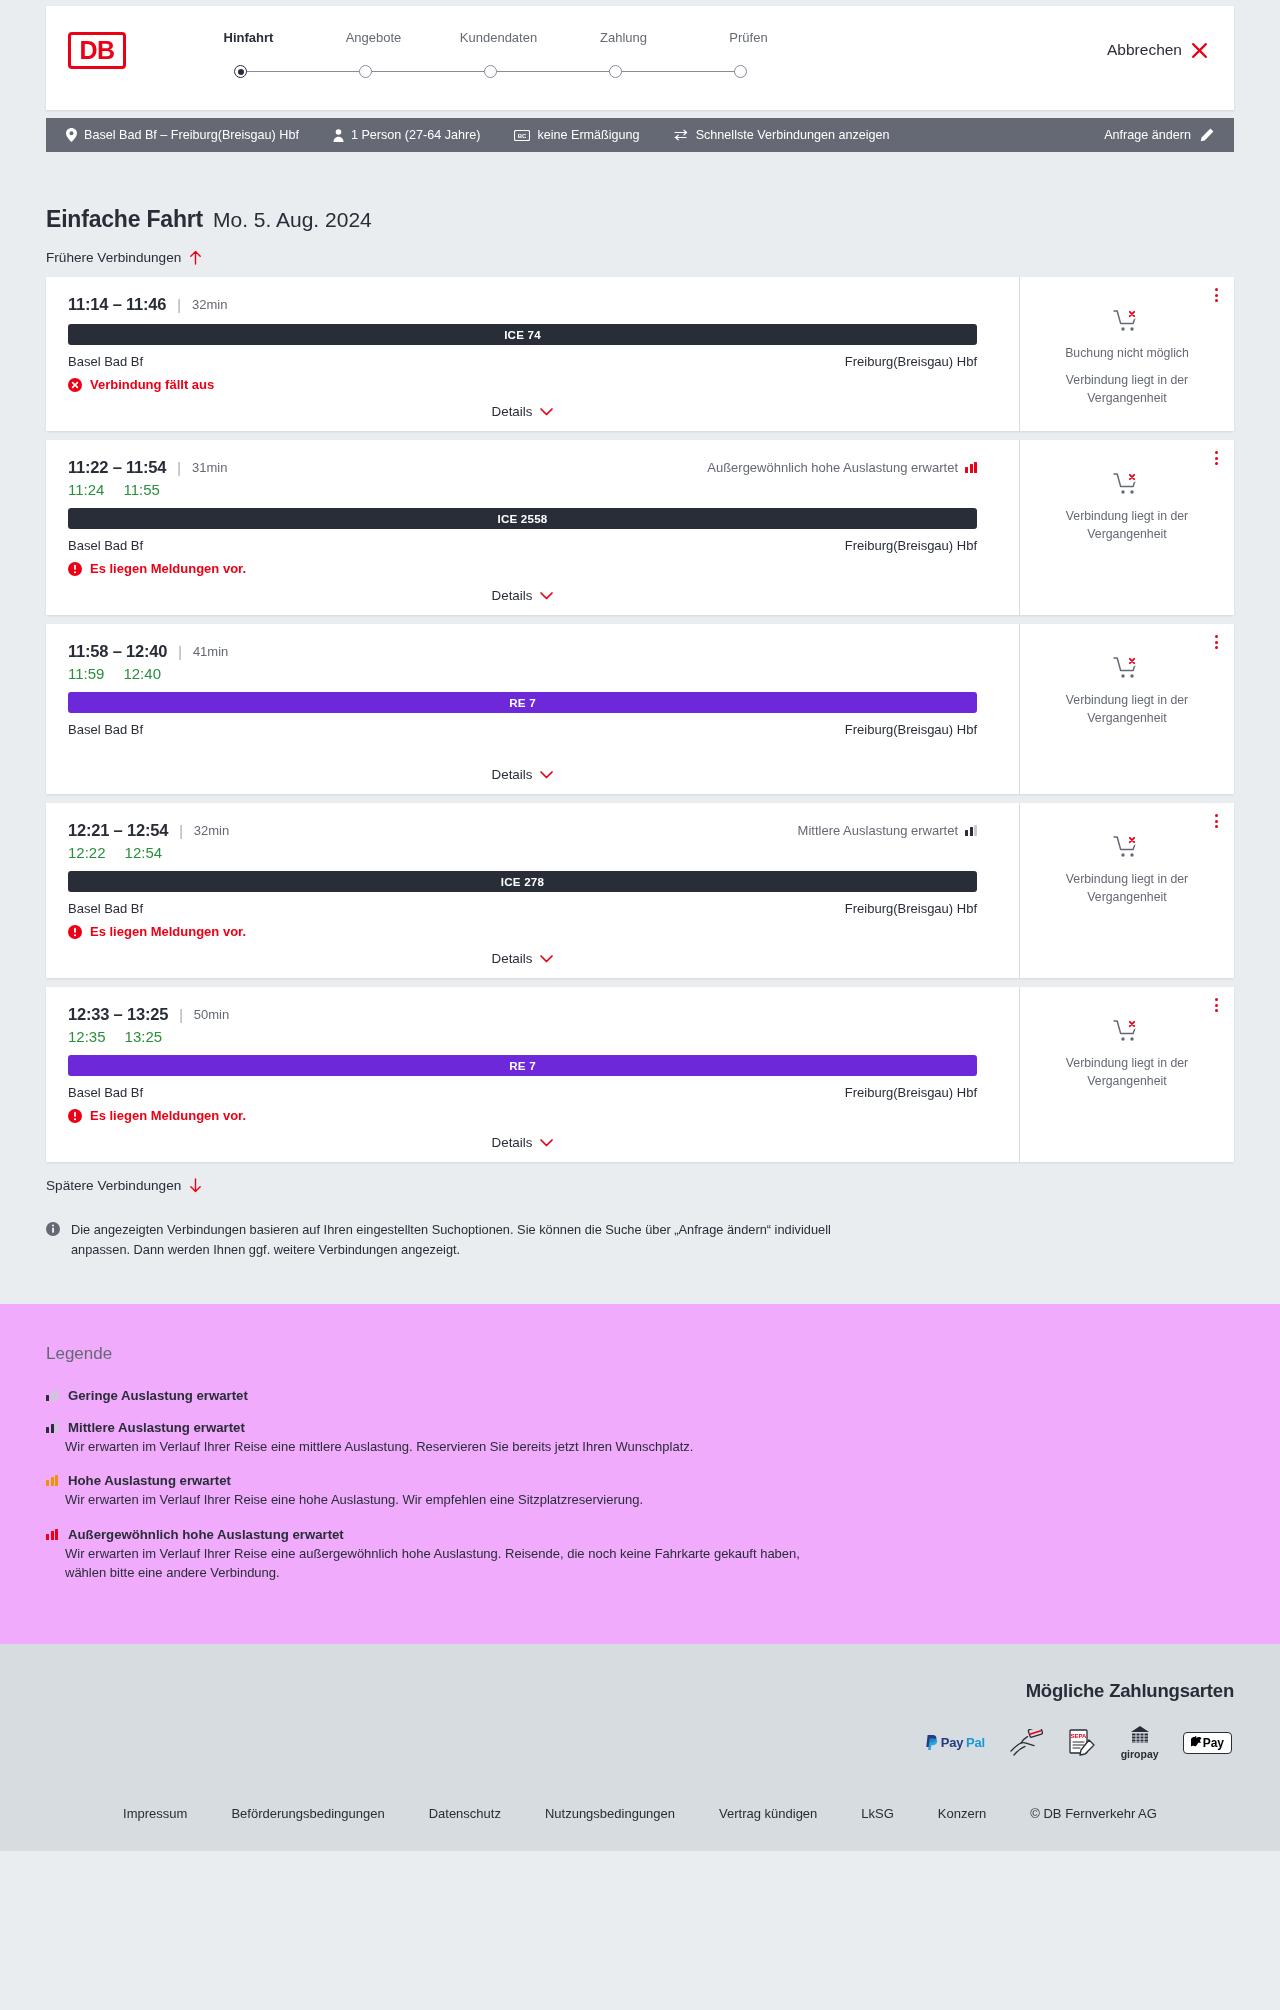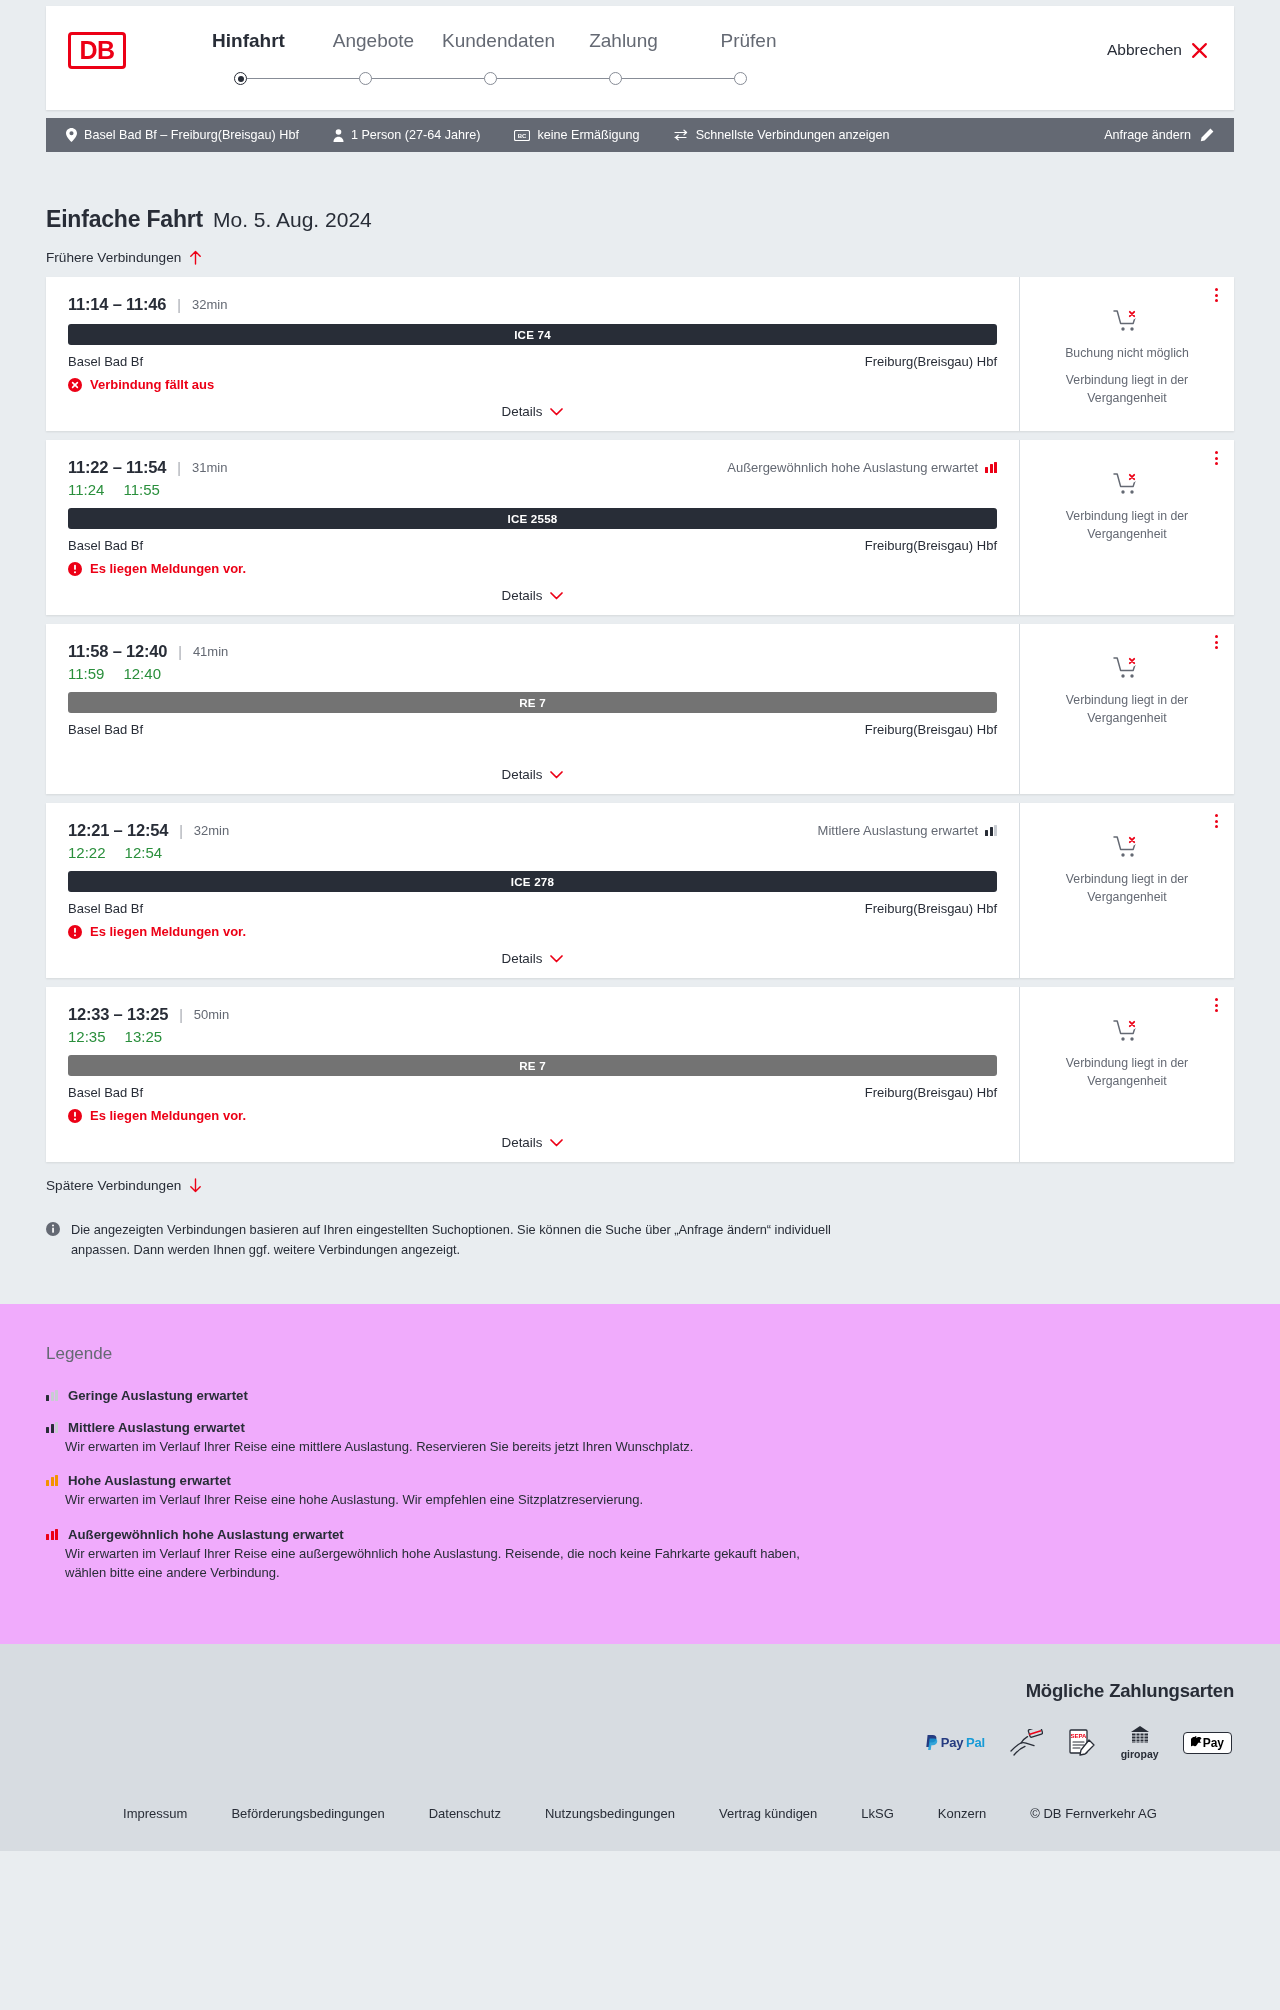--- a/index.html
+++ b/index.html
@@ -51,21 +51,21 @@
     display: flex;
   }
   .step {
     width: 125px;
     display: flex;
     flex-direction: column;
     align-items: center;
     position: relative;
   }
   .step-label {
-    font-size: 19px;
+    font-size: 13px;
     color: #646973;
     margin-bottom: 20px;
     white-space: nowrap;
     padding-left: 16px;
   }
   .step.active .step-label { color: #282d37; font-weight: 700; }
   .step-dot {
     width: 13px; height: 13px;
     border-radius: 50%;
     border: 1.6px solid #878c96;
@@ -155,20 +155,21 @@
     cursor: pointer;
   }
   .later-link { margin-top: 16px; margin-bottom: 0; }
 
   
   .cards { margin-top: 11px; display: flex; flex-direction: column; gap: 9px; }
   .card {
     background: #ffffff;
     display: flex;
     box-shadow: 0 1px 2px rgba(0,0,0,.09);
+    gap: 20px;
   }
   .card-left { flex: 1 1 auto; padding: 18px 22px 12px 22px; min-width: 0; }
   .card-right {
     flex: 0 0 215px;
     border-left: 1px solid #d7dce1;
     padding: 12px 14px 14px 14px;
     display: flex;
     flex-direction: column;
     align-items: center;
     position: relative;
@@ -184,21 +185,21 @@
     margin-top: 10px;
     height: 21px;
     border-radius: 3px;
     display: flex; align-items: center; justify-content: center;
     color: #ffffff;
     font-size: 11.6px;
     font-weight: 700;
     letter-spacing: .2px;
   }
   .train-bar.ice { background: #282d37; }
-  .train-bar.re  { background: #737373; text-align: center; }
+  .train-bar.re  { background: #6d28d9; text-align: center; }
 
   .stations { display: flex; margin-top: 9px; font-size: 13px; color: #282d37; }
   .stations .to { margin-left: auto; }
 
   .alert { display: flex; align-items: center; gap: 8px; margin-top: 8px; font-size: 13px; color: #ec0016; font-weight: 600; }
 
   .details-row { display: flex; justify-content: center; margin-top: 12px; }
   .details-btn { display: inline-flex; align-items: center; gap: 8px; font-size: 13.4px; color: #282d37; cursor: pointer; background: none; border: none; font-family: inherit; }
 
   .kebab { position: absolute; top: 7px; right: 12px; display: flex; flex-direction: column; gap: 2.5px; cursor: pointer; padding: 4px; }

